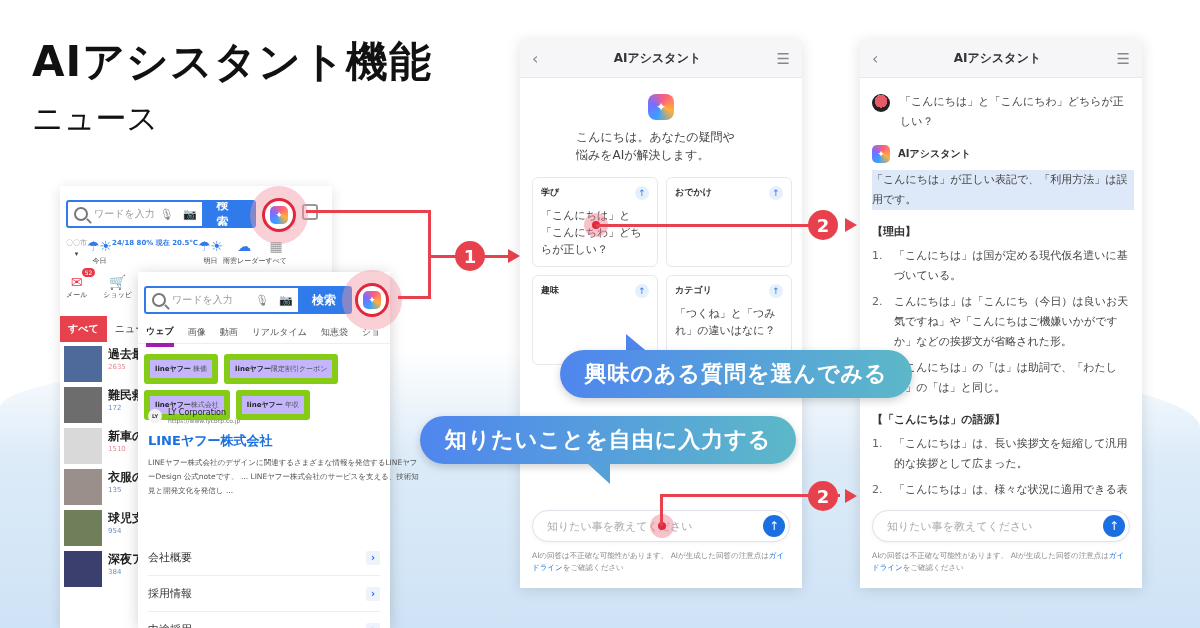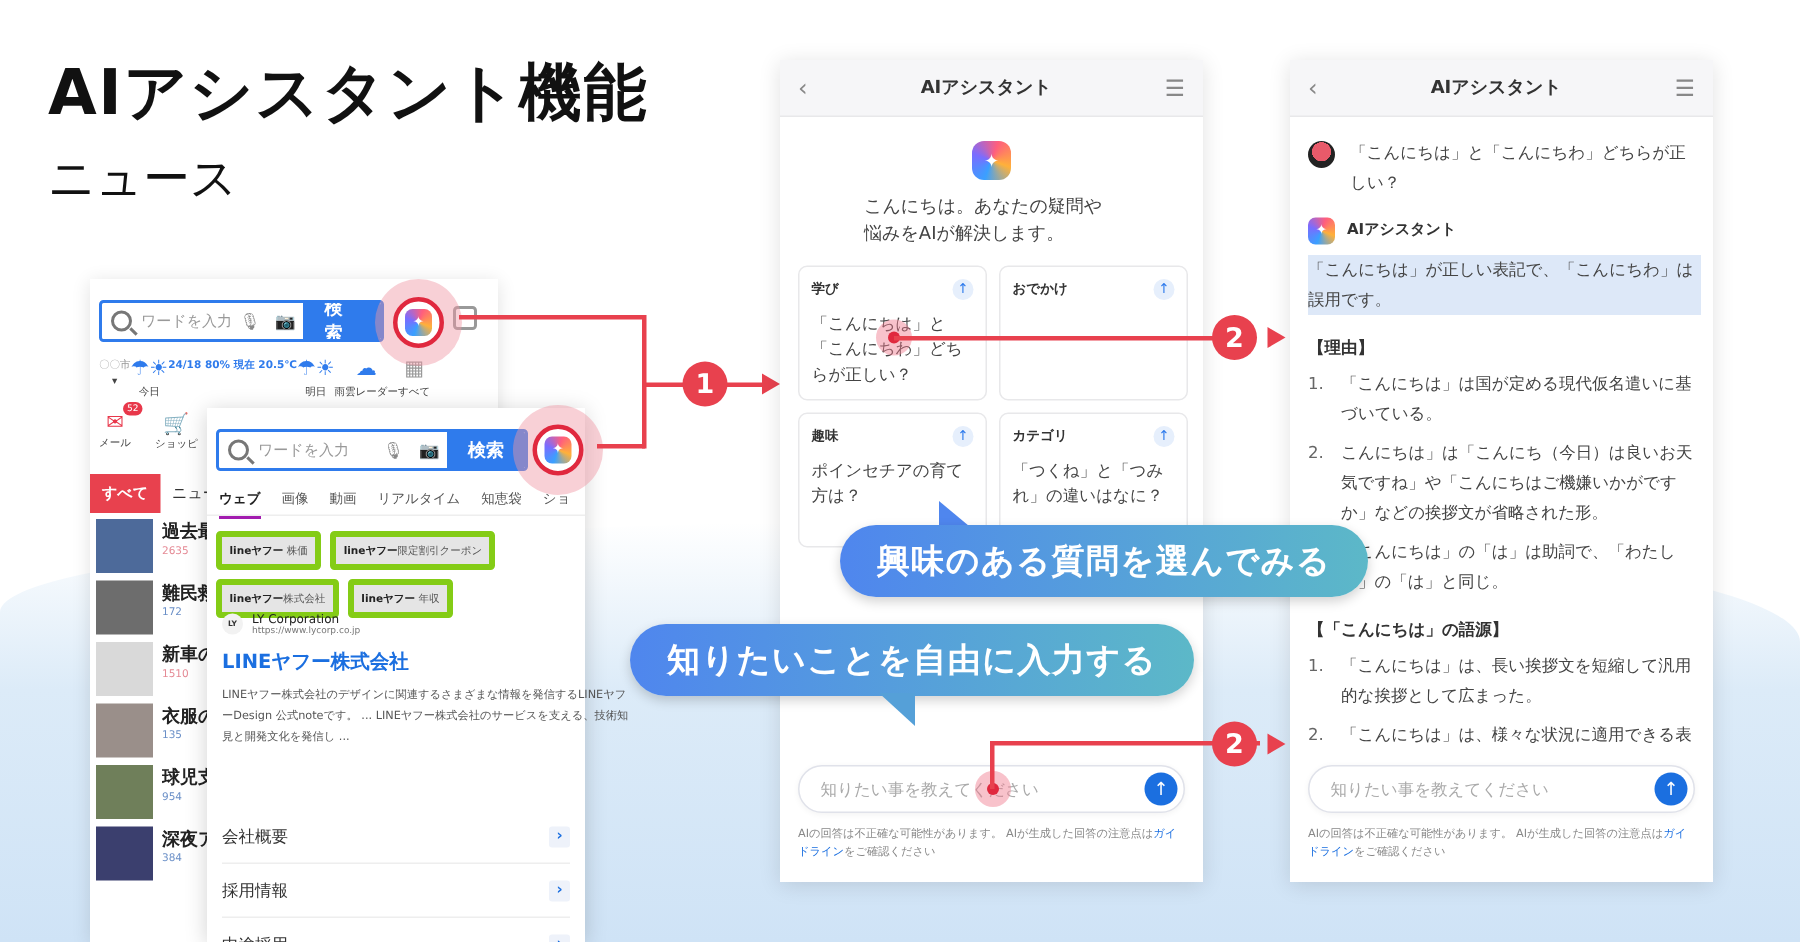--- a/index.html
+++ b/index.html
@@ -28,23 +28,23 @@
 .news{position:absolute;left:4px;top:160px;width:80px}
 .news-item{display:flex;gap:6px;height:41px;margin-bottom:0}
 .news-thumb{width:38px;height:36px;background:#8a9bb0;flex:none}
 .news-txt{font-size:12px;font-weight:bold;color:#222;white-space:nowrap;overflow:hidden}
 .news-cnt{font-size:7px;color:#e58a95}
 .news-cnt.b{color:#6a8fc7}
 
 
 .phone-front{position:absolute;left:138px;top:272px;width:252px;height:356px;background:#fff;box-shadow:0 2px 14px rgba(0,0,0,.18)}
 .ftabs{position:absolute;left:0;top:50px;width:252px;display:flex;gap:14px;font-size:9px;color:#555;padding-left:8px;border-bottom:1px solid #eee;height:22px;align-items:center}
-.ftabs .act{font-weight:bold;color:#222;border-bottom:2px solid #a21caf;padding-bottom:5px;margin-top:6px}
+.ftabs .act{font-weight:bold;color:#222;border-bottom:4px solid #a21caf;padding-bottom:5px;margin-top:6px}
 .chips{position:absolute;left:6px;top:82px;width:240px;display:flex;flex-wrap:wrap;gap:6px}
-.chip{font-size:7px;background:#e5e5e5;border:4px solid #84cc16;padding:4px 5px;border-radius:3px;color:#555}
+.chip{font-size:7px;background:#c4b5fd;border:6px solid #84cc16;padding:4px 5px;border-radius:3px;color:#555}
 .chip b{color:#222}
 .result{position:absolute;left:0;top:136px;width:292px;padding:0 10px}
 .ly-row{display:flex;align-items:center;gap:6px}
 .ly-logo{width:14px;height:14px;border-radius:50%;background:#f2f2f2;font-size:5px;display:flex;align-items:center;justify-content:center;font-weight:bold}
 .ly-name{font-size:8px;color:#222}
 .ly-url{font-size:6px;color:#777}
 .res-title{font-size:13px;font-weight:bold;color:#1b6fe0;margin:8px 0 6px}
 .res-desc{font-size:7.5px;line-height:14px;color:#555}
 .links{position:absolute;left:0;top:268px;width:252px;padding:0 10px}
 .link-row{display:flex;justify-content:space-between;align-items:center;height:36px;border-bottom:1px solid #eee;font-size:11px;color:#333}
@@ -284,21 +284,20 @@
         <div class="card-up">↑</div>
         <div class="card-q">「こんにちは」と「こんにちわ」どちらが正しい？</div>
       </div>
     <div class="card">
         <div class="card-cat">おでかけ</div>
         <div class="card-up">↑</div>
       </div>
     <div class="card">
         <div class="card-cat">趣味</div>
         <div class="card-up">↑</div>
-        <div class="card-q">ポインセチアの育て方は？</div>
       </div>
     <div class="card">
         <div class="card-cat">カテゴリ</div>
         <div class="card-up">↑</div>
         <div class="card-q">「つくね」と「つみれ」の違いはなに？</div>
       </div>
   </div>
   <div class="input-row">
     <span class="input-ph">知りたい事を教えてください</span>
     <span class="send">↑</span>
@@ -314,21 +313,21 @@
   </div>
   <div class="chat">
     <div class="user-row">
       <div class="avatar"></div>
       <div>「こんにちは」と「こんにちわ」どちらが正しい？</div>
     </div>
     <div class="ai-row">
       <div class="ai-logo"></div>
       <span class="ai-name">AIアシスタント</span>
     </div>
-    <div class="ans-hl">「こんにちは」が正しい表記で、「こんにちわ」は誤用です。</div>
+    <div class="ans-hl">「こんにちは」が正しい表記で、「利用方法」は誤用です。</div>
     <div class="sec">【理由】</div>
     <ol class="ol">
       <li>
           <span class="n">1.</span>
           <span>「こんにちは」は国が定める現代仮名遣いに基づいている。</span>
         </li>
       <li>
           <span class="n">2.</span>
           <span>こんにちは」は「こんにち（今日）は良いお天気ですね」や「こんにちはご機嫌いかがですか」などの挨拶文が省略された形。</span>
         </li>

